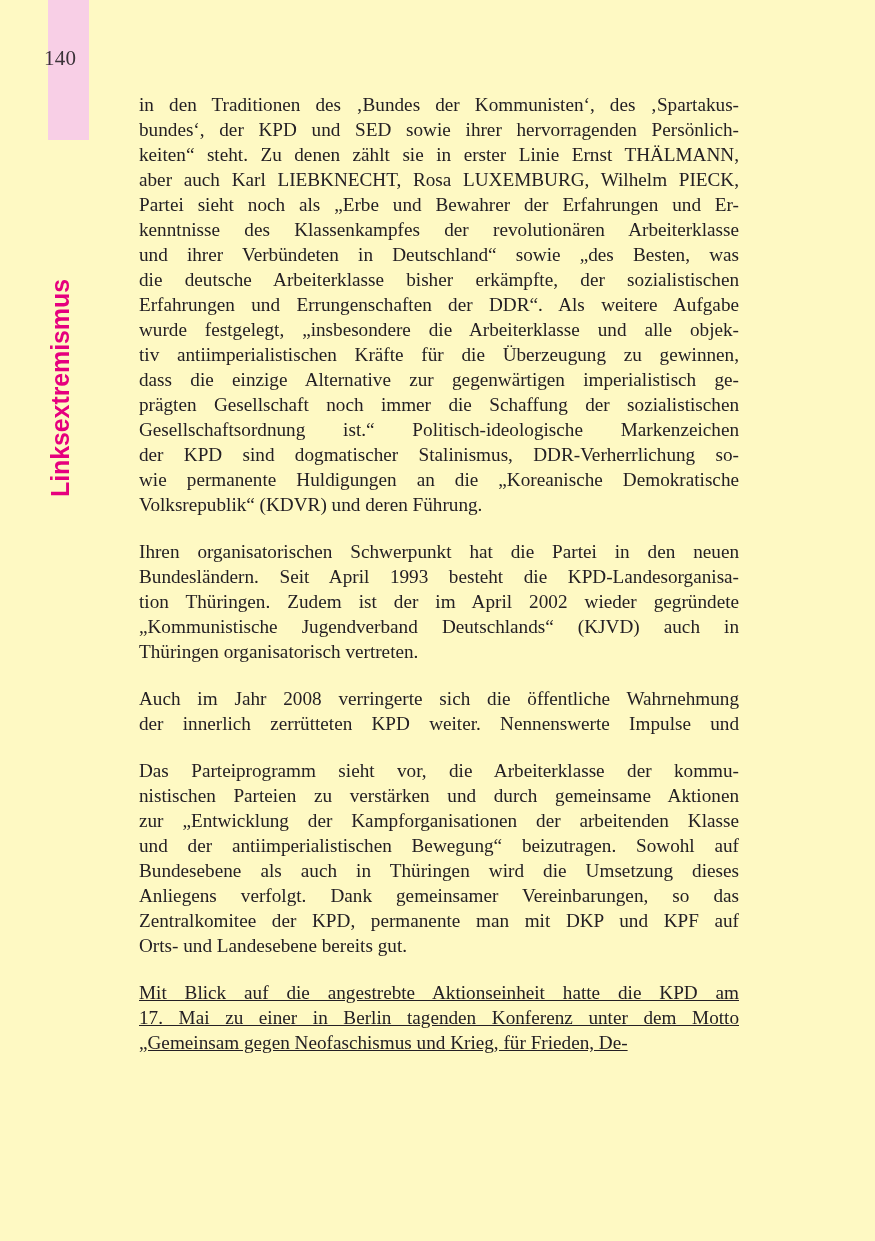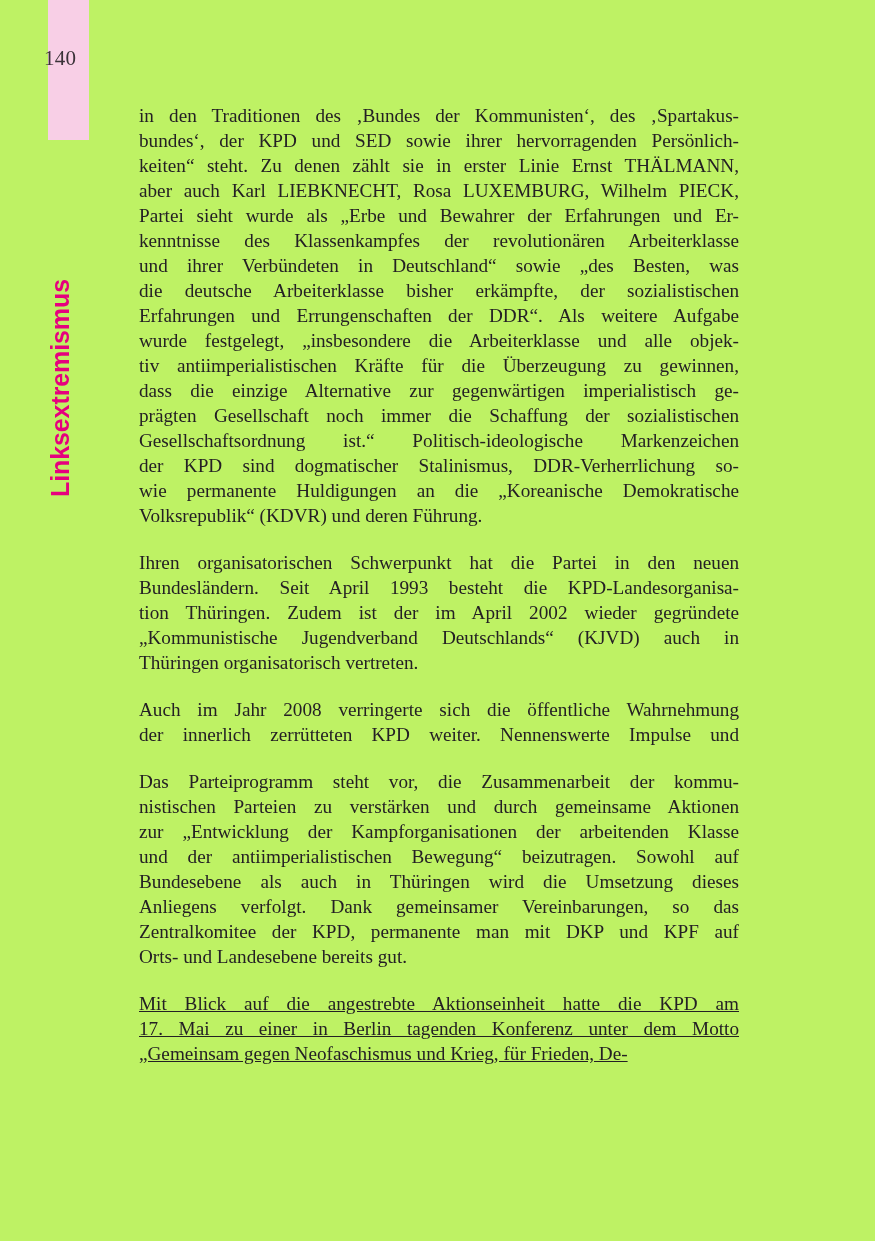--- a/index.html
+++ b/index.html
@@ -9,21 +9,21 @@
     background: #ffffff;
   }
   body {
     font-family: "Liberation Sans", sans-serif;
   }
 
   .page {
     position: relative;
     width: 875px;
     height: 1241px;
-    background: #bef264;
+    background: #fef9c3;
     overflow: hidden;
   }
 
   
   .tab-band {
     position: absolute;
     left: 48px;
     top: 0;
     width: 41px;
     height: 140px;
@@ -62,21 +62,21 @@
     font-weight: bold;
     color: #e6007e;
     letter-spacing: -0.1px;
     white-space: nowrap;
   }
 
   
   .textblock {
     position: absolute;
     left: 139px;
-    top: 103px;
+    top: 92px;
     width: 600px;
   }
 
   .para {
     margin: 0 0 22px 0;
     font-family: "Liberation Serif", serif;
     font-size: 19.2px;
     line-height: 25px;
     color: #242024;
     text-align: justify;
@@ -109,21 +109,21 @@
   <div class="section-label-wrap">
     <div class="section-label" style="color: rgb(230, 0, 126);">Linksextremismus</div>
   </div>
 
   <div class="textblock">
     <p class="para" id="para-1" style="color: rgb(36, 32, 36);">
         <span class="line">in den Traditionen des ‚Bundes der Kommunisten‘, des ‚Spartakus-</span>
         <span class="line">bundes‘, der KPD und SED sowie ihrer hervorragenden Persönlich-</span>
         <span class="line">keiten“ steht. Zu denen zählt sie in erster Linie Ernst THÄLMANN,</span>
         <span class="line">aber auch Karl LIEBKNECHT, Rosa LUXEMBURG, Wilhelm PIECK,</span>
-        <span class="line">Partei sieht wurde als „Erbe und Bewahrer der Erfahrungen und Er-</span>
+        <span class="line">Partei sieht noch als „Erbe und Bewahrer der Erfahrungen und Er-</span>
         <span class="line">kenntnisse des Klassenkampfes der revolutionären Arbeiterklasse</span>
         <span class="line">und ihrer Verbündeten in Deutschland“ sowie „des Besten, was</span>
         <span class="line">die deutsche Arbeiterklasse bisher erkämpfte, der sozialistischen</span>
         <span class="line">Erfahrungen und Errungenschaften der DDR“. Als weitere Aufgabe</span>
         <span class="line">wurde festgelegt, „insbesondere die Arbeiterklasse und alle objek-</span>
         <span class="line">tiv antiimperialistischen Kräfte für die Überzeugung zu gewinnen,</span>
         <span class="line">dass die einzige Alternative zur gegenwärtigen imperialistisch ge-</span>
         <span class="line">prägten Gesellschaft noch immer die Schaffung der sozialistischen</span>
         <span class="line">Gesellschaftsordnung ist.“ Politisch-ideologische Markenzeichen</span>
         <span class="line">der KPD sind dogmatischer Stalinismus, DDR-Verherrlichung so-</span>
@@ -135,21 +135,21 @@
         <span class="line">Bundesländern. Seit April 1993 besteht die KPD-Landesorganisa-</span>
         <span class="line">tion Thüringen. Zudem ist der im April 2002 wieder gegründete</span>
         <span class="line">„Kommunistische Jugendverband Deutschlands“ (KJVD) auch in</span>
         <span class="line last">Thüringen organisatorisch vertreten.</span>
       </p>
     <p class="para" id="para-3" style="color: rgb(36, 32, 36);">
         <span class="line">Auch im Jahr 2008 verringerte sich die öffentliche Wahrnehmung</span>
         <span class="line">der innerlich zerrütteten KPD weiter. Nennenswerte Impulse und</span>
       </p>
     <p class="para" id="para-4" style="color: rgb(36, 32, 36);">
-        <span class="line">Das Parteiprogramm steht vor, die Zusammenarbeit der kommu-</span>
+        <span class="line">Das Parteiprogramm sieht vor, die Arbeiterklasse der kommu-</span>
         <span class="line">nistischen Parteien zu verstärken und durch gemeinsame Aktionen</span>
         <span class="line">zur „Entwicklung der Kampforganisationen der arbeitenden Klasse</span>
         <span class="line">und der antiimperialistischen Bewegung“ beizutragen. Sowohl auf</span>
         <span class="line">Bundesebene als auch in Thüringen wird die Umsetzung dieses</span>
         <span class="line">Anliegens verfolgt. Dank gemeinsamer Vereinbarungen, so das</span>
         <span class="line">Zentralkomitee der KPD, permanente man mit DKP und KPF auf</span>
         <span class="line last">Orts- und Landesebene bereits gut.</span>
       </p>
     <p class="para" id="para-5" style="color: rgb(36, 32, 36);">
         <span class="line">Mit Blick auf die angestrebte Aktionseinheit hatte die KPD am</span>

